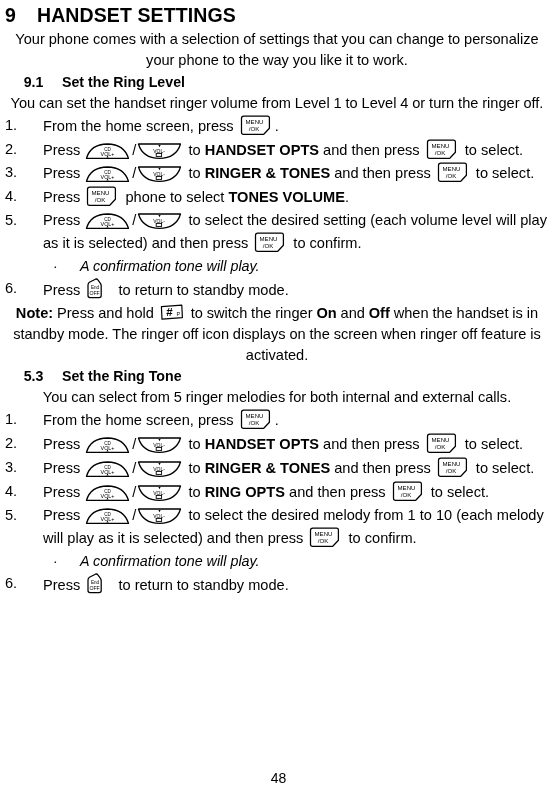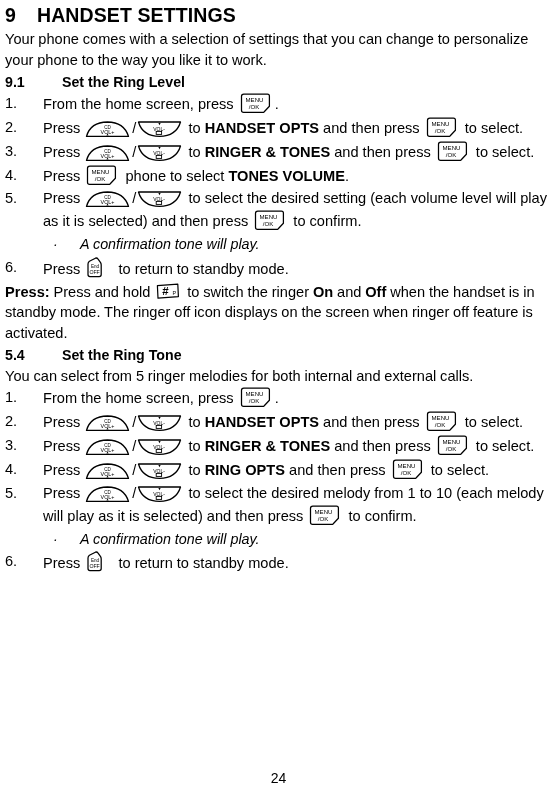--- a/index.html
+++ b/index.html
@@ -35,27 +35,27 @@
   }
   h1.chapter .num { display: inline-block; width: 32px; }
 
   h2.section {
     font-size: 14.2px;
     font-weight: bold;
     margin: 3px 0 2px 0;
     line-height: 1.2;
     white-space: pre;
   }
-  h2.section .num { display: inline-block; width: 57px; }
+  h2.section .num { display: inline-block; width: 57px; text-align: center; }
 
   p.body {
     font-size: 14.6px;
     line-height: 1.42;
     margin: 0 0 1px 0;
-    text-align: left;
+    text-align: center;
     word-spacing: -0.2px;
   }
 
   ol.steps {
     list-style: none;
     margin: 0;
     padding: 0;
   }
   li.step {
     position: relative;
@@ -119,20 +119,21 @@
 <body>
 
 <div class="page">
 
   <h1 class="chapter"><span class="num">9</span><span>HANDSET SETTINGS</span></h1>
 
   <p class="body">Your phone comes with a selection of settings that you can change to personalize your phone to the way you like it to work.</p>
 
   <div id="sections-root">
       <h2 class="section"><span class="num">9.1</span><span>Set the Ring Level</span></h2>
+      <p class="body">You can set the handset ringer volume from Level 1 to Level 4 or turn the ringer off.</p>
       <ol class="steps">
         <li class="step"><span class="marker">1.</span><span>From the home screen, press </span><span class="key key-menu"><svg viewBox="0 0 33 20" width="33" height="20">
               <path d="M1.5 3.2 Q1.5 1 3.8 1 L27.5 1 Q29.4 1 29.4 3 L29.4 13.2 L24.0 19.0 Q23.4 19.6 22.2 19.4 L3.6 19.4 Q1.5 19.4 1.5 17.2 Z" fill="#fff" stroke="#000" stroke-width="1.25" stroke-linejoin="round"></path>
               <text class="ktext" x="14.5" y="9.2" font-size="6.1" text-anchor="middle">MENU</text>
               <text class="ktext" x="14.0" y="16.0" font-size="6.1" text-anchor="middle">/OK</text>
             </svg></span><span>.</span></li>
         <li class="step"><span class="marker">2.</span><span>Press </span><span class="key key-volup"><svg viewBox="0 0 46 18" width="46" height="18">
               <path d="M1.5 16.4 Q5.5 2.2 22.5 2.0 Q39.0 2.2 43.5 16.4 Z" fill="#fff" stroke="#000" stroke-width="1.3" stroke-linejoin="round"></path>
               <text class="ktext" x="22.5" y="9.0" font-size="4.6" text-anchor="middle">CD</text>
               <text class="ktext" x="22.5" y="13.6" font-size="5.4" text-anchor="middle">VOL+</text>
@@ -182,26 +183,26 @@
               <text class="ktext" x="14.5" y="9.2" font-size="6.1" text-anchor="middle">MENU</text>
               <text class="ktext" x="14.0" y="16.0" font-size="6.1" text-anchor="middle">/OK</text>
             </svg></span><span> to confirm.</span></li>
         <div class="bulletline"><span class="dot">·</span><span>A confirmation tone will play.</span></div>
         <li class="step"><span class="marker">6.</span><span>Press </span><span class="key key-end"><svg viewBox="0 0 26 21" width="26" height="21">
               <path d="M9.4 1.2 Q11.0 0.6 11.9 1.9 L14.6 5.6 Q15.2 6.6 15.2 8.0 L15.2 17.6 Q15.2 19.6 13.2 19.6 L4.0 19.6 Q2.0 19.6 2.0 17.6 L2.0 7.0 Q2.0 5.3 3.4 4.2 Z" fill="#fff" stroke="#000" stroke-width="1.25" stroke-linejoin="round"></path>
               <text class="ktext" x="9.0" y="11.2" font-size="4.6" text-anchor="middle">End</text>
               <text class="ktext" x="8.6" y="17.0" font-size="5.2" text-anchor="middle">OFF</text>
             </svg></span><span> to return to standby mode.</span></li>
       </ol>
-      <p class="body"><b>Press:</b><span> Press and hold </span><span class="key key-hash"><svg viewBox="0 0 25 17" width="25" height="17">
+      <p class="body"><b>Note:</b><span> Press and hold </span><span class="key key-hash"><svg viewBox="0 0 25 17" width="25" height="17">
             <path d="M1.4 2.6 L21.8 1.2 L22.4 13.6 L2.0 15.2 Z" fill="#fff" stroke="#000" stroke-width="1.2" stroke-linejoin="round"></path>
             <text class="ktext" x="9.4" y="12.4" font-size="11.5" text-anchor="middle" font-weight="bold">#</text>
             <text class="ktext" x="18.4" y="11.6" font-size="5.4" text-anchor="middle">P</text>
           </svg></span><span> to switch the ringer </span><b>On</b><span> and </span><b>Off</b><span> when the handset is in standby mode. The ringer off icon displays on the screen when ringer off feature is activated.</span></p>
-      <h2 class="section"><span class="num">5.4</span><span>Set the Ring Tone</span></h2>
+      <h2 class="section"><span class="num">5.3</span><span>Set the Ring Tone</span></h2>
       <p class="body">You can select from 5 ringer melodies for both internal and external calls.</p>
       <ol class="steps">
         <li class="step"><span class="marker">1.</span><span>From the home screen, press </span><span class="key key-menu"><svg viewBox="0 0 33 20" width="33" height="20">
               <path d="M1.5 3.2 Q1.5 1 3.8 1 L27.5 1 Q29.4 1 29.4 3 L29.4 13.2 L24.0 19.0 Q23.4 19.6 22.2 19.4 L3.6 19.4 Q1.5 19.4 1.5 17.2 Z" fill="#fff" stroke="#000" stroke-width="1.25" stroke-linejoin="round"></path>
               <text class="ktext" x="14.5" y="9.2" font-size="6.1" text-anchor="middle">MENU</text>
               <text class="ktext" x="14.0" y="16.0" font-size="6.1" text-anchor="middle">/OK</text>
             </svg></span><span>.</span></li>
         <li class="step"><span class="marker">2.</span><span>Press </span><span class="key key-volup"><svg viewBox="0 0 46 18" width="46" height="18">
               <path d="M1.5 16.4 Q5.5 2.2 22.5 2.0 Q39.0 2.2 43.5 16.4 Z" fill="#fff" stroke="#000" stroke-width="1.3" stroke-linejoin="round"></path>
               <text class="ktext" x="22.5" y="9.0" font-size="4.6" text-anchor="middle">CD</text>
@@ -264,14 +265,14 @@
             </svg></span><span> to confirm.</span></li>
         <div class="bulletline"><span class="dot">·</span><span>A confirmation tone will play.</span></div>
         <li class="step"><span class="marker">6.</span><span>Press </span><span class="key key-end"><svg viewBox="0 0 26 21" width="26" height="21">
               <path d="M9.4 1.2 Q11.0 0.6 11.9 1.9 L14.6 5.6 Q15.2 6.6 15.2 8.0 L15.2 17.6 Q15.2 19.6 13.2 19.6 L4.0 19.6 Q2.0 19.6 2.0 17.6 L2.0 7.0 Q2.0 5.3 3.4 4.2 Z" fill="#fff" stroke="#000" stroke-width="1.25" stroke-linejoin="round"></path>
               <text class="ktext" x="9.0" y="11.2" font-size="4.6" text-anchor="middle">End</text>
               <text class="ktext" x="8.6" y="17.0" font-size="5.2" text-anchor="middle">OFF</text>
             </svg></span><span> to return to standby mode.</span></li>
       </ol>
     </div>
 
-  <div class="pagenum">24</div>
+  <div class="pagenum">48</div>
 </div>
 
 </body></html>

